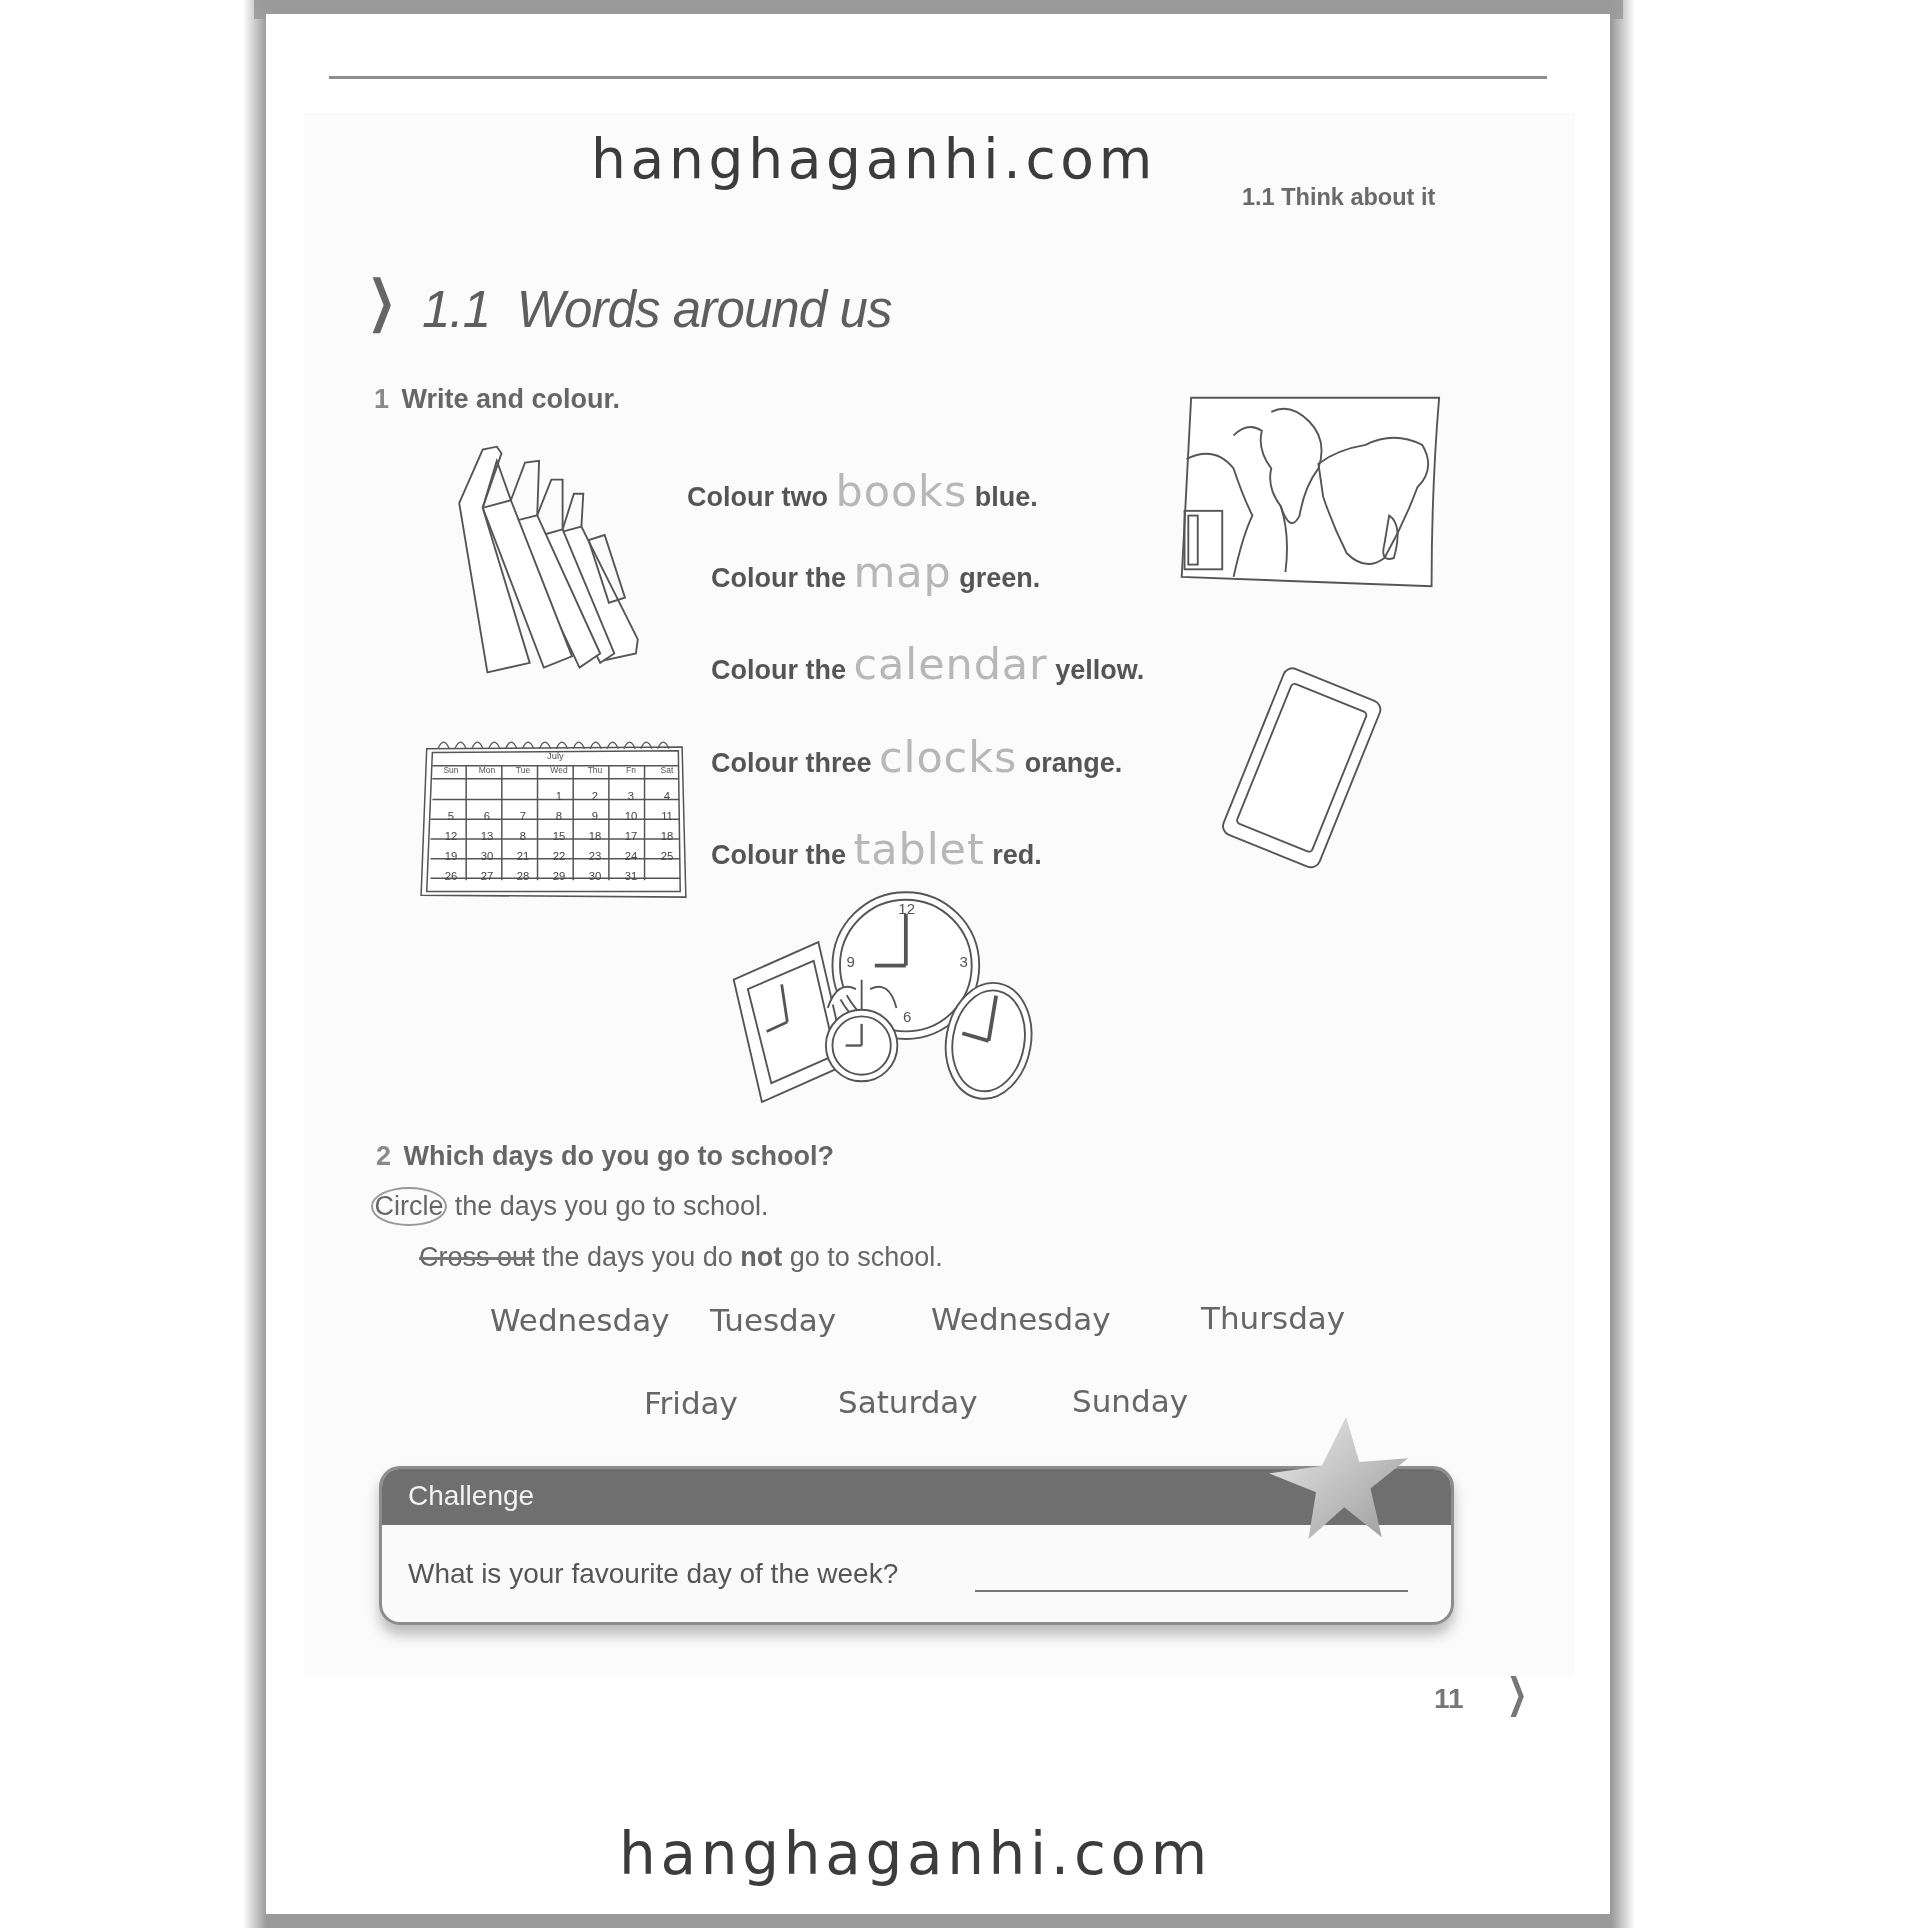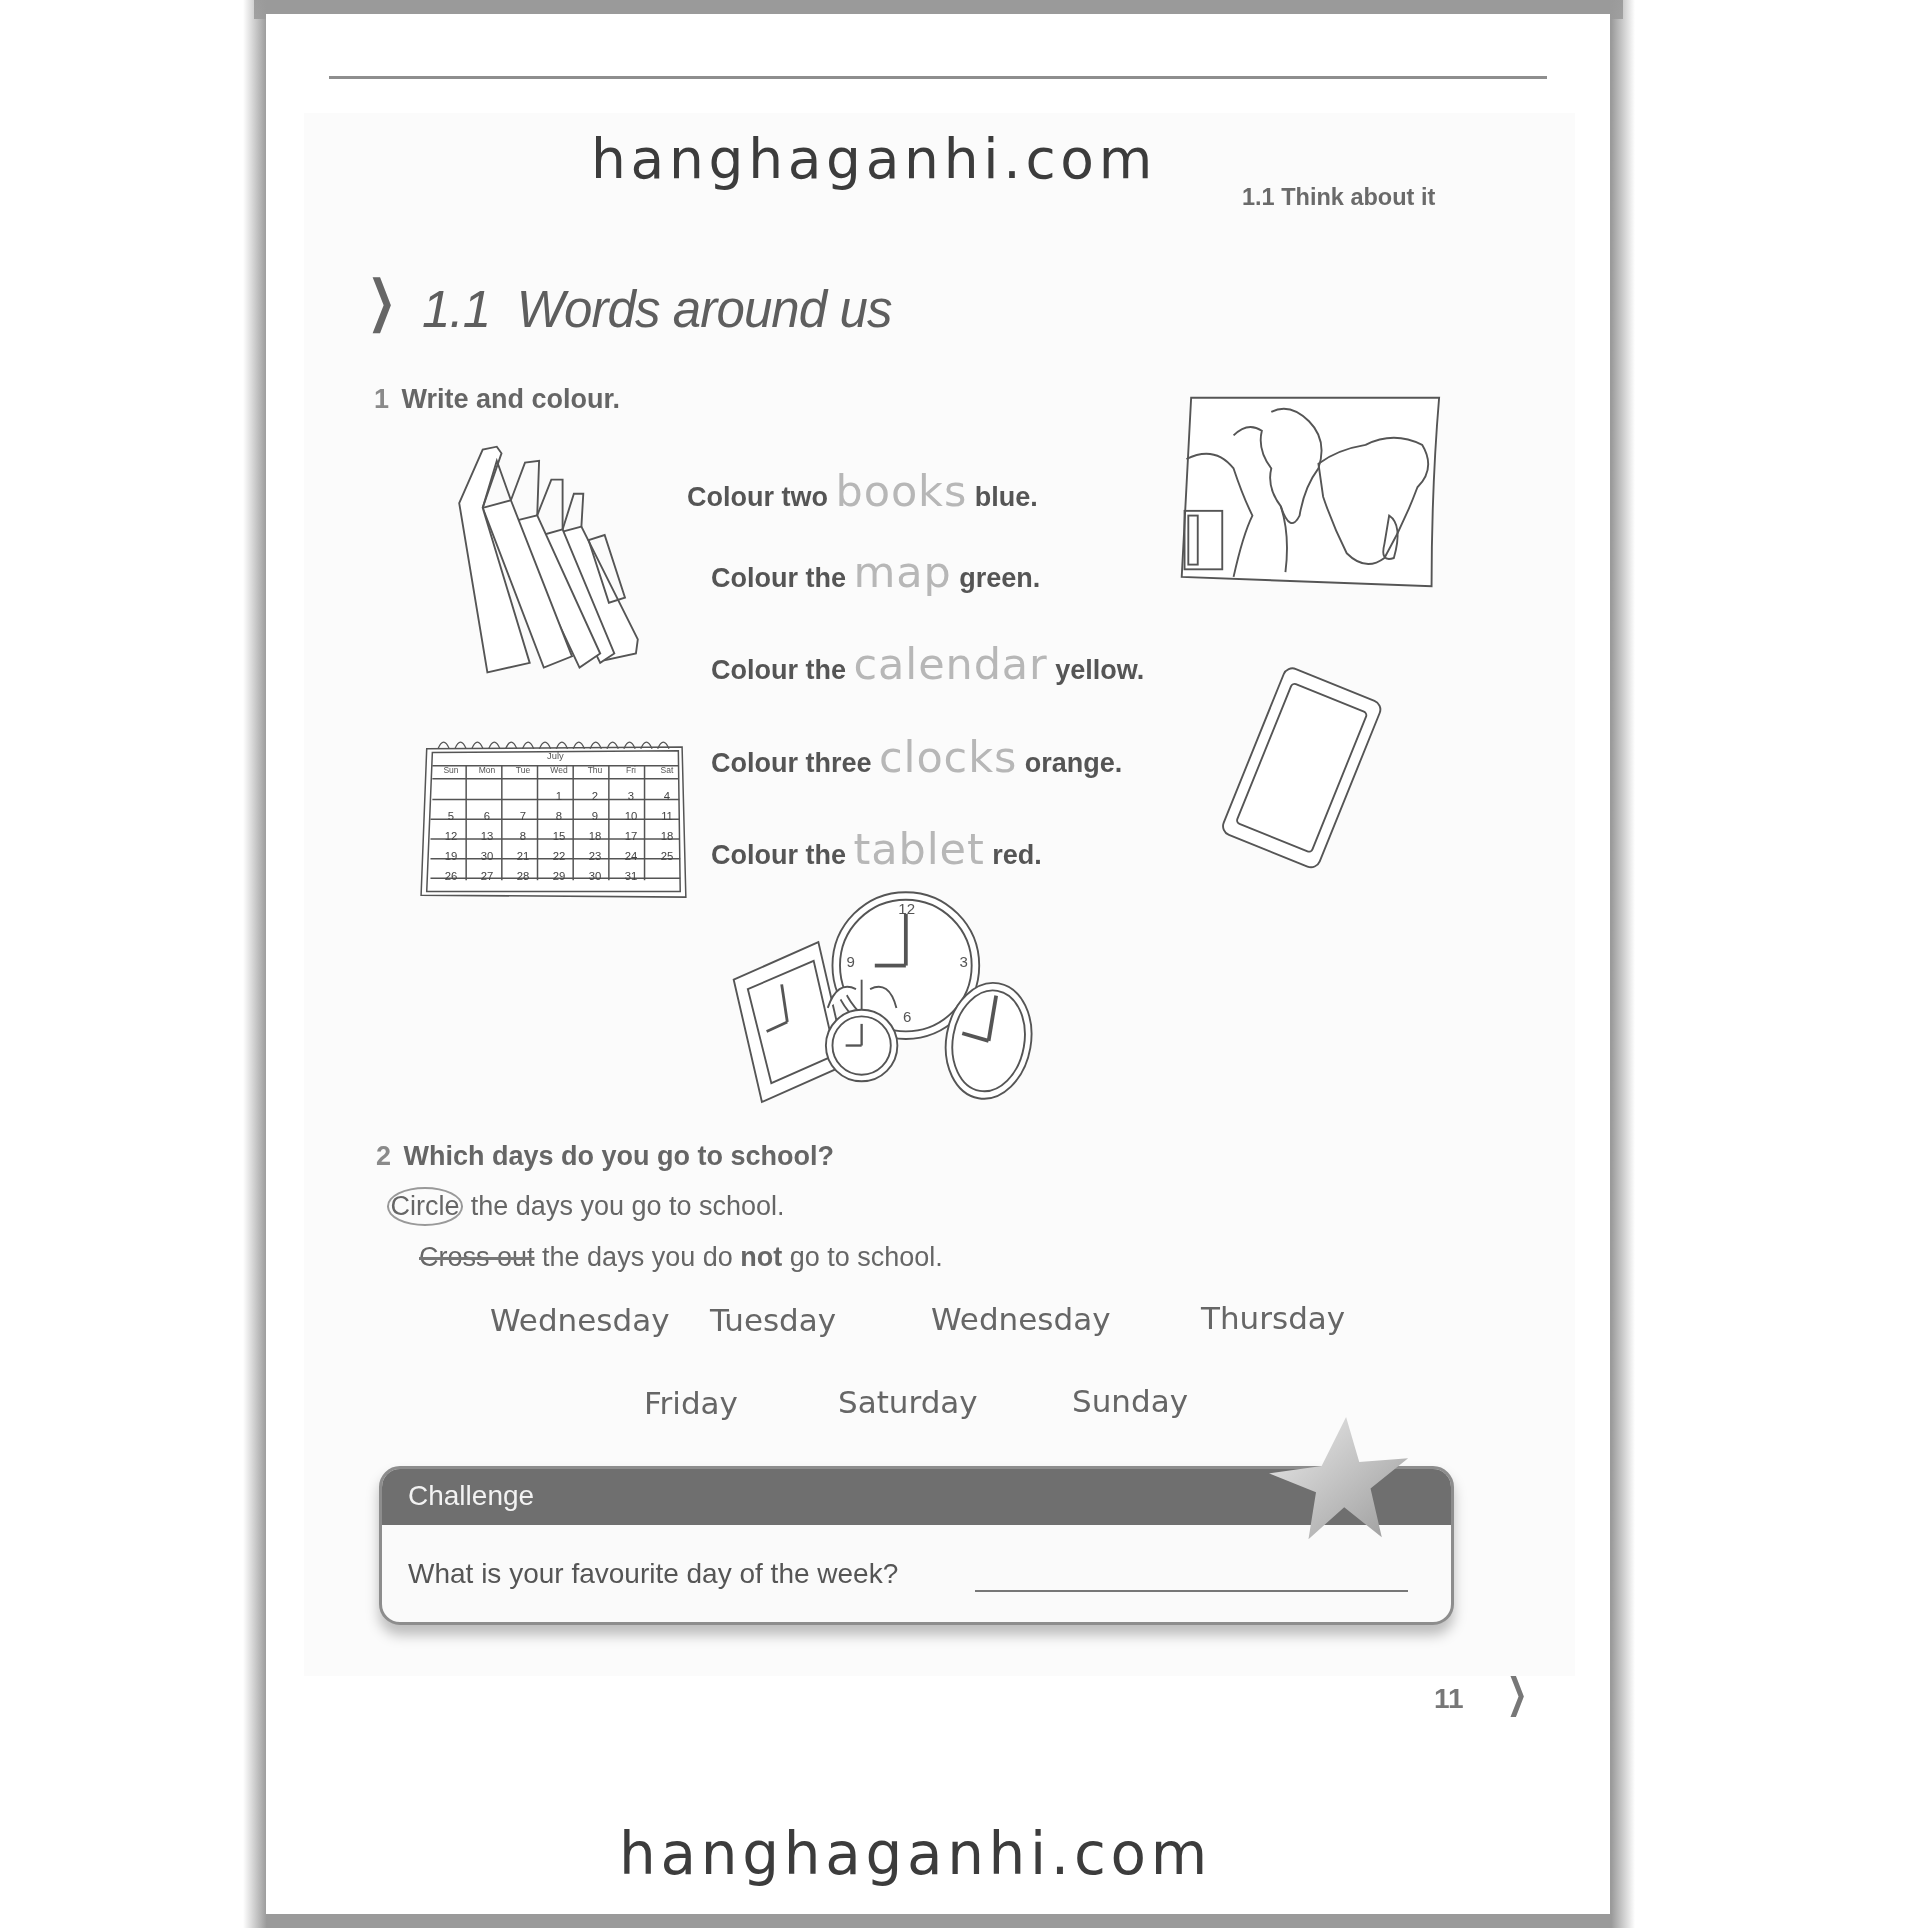--- a/index.html
+++ b/index.html
@@ -200,21 +200,21 @@
     <ellipse cx="276" cy="160" rx="45" ry="62" transform="rotate(10 276 160)"></ellipse>
     <ellipse cx="276" cy="160" rx="38" ry="54" transform="rotate(10 276 160)" fill="none"></ellipse>
     <line x1="276" y1="160" x2="284" y2="112" stroke-width="4"></line>
     <line x1="276" y1="160" x2="248" y2="152" stroke-width="4"></line>
   </svg>
 
   <div class="abs" style="left:110px;top:1127px;">
     <span class="qnum">2</span>&nbsp;&nbsp;
     <span class="qtext">Which days do you go to school?</span>
   </div>
-  <div class="abs instr" style="left:128px;top:1173px;">
+  <div class="abs instr" style="left:112px;top:1173px;">
     <span class="circle-word">Circle</span>
     <span>the days you go to school.</span>
   </div>
   <div class="abs instr" style="left:153px;top:1228px;">
     <span class="strike">Cross out</span>
     <span>the days you do</span>
     <b>not</b>
     <span>go to school.</span>
   </div>
 

